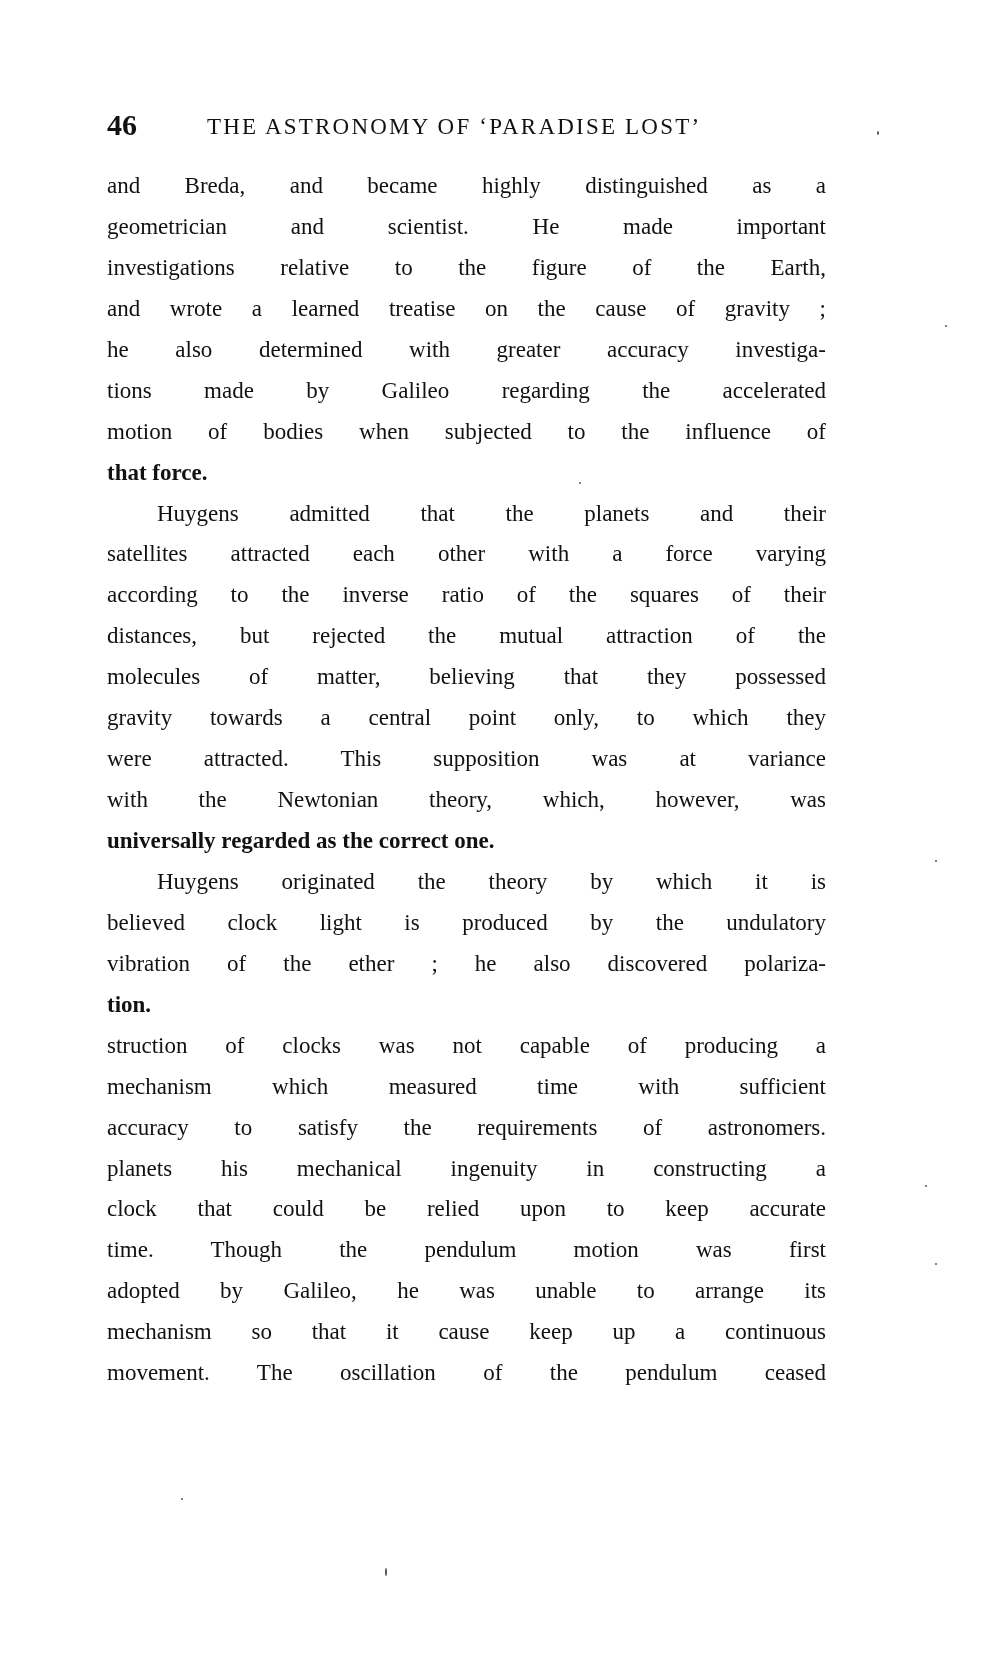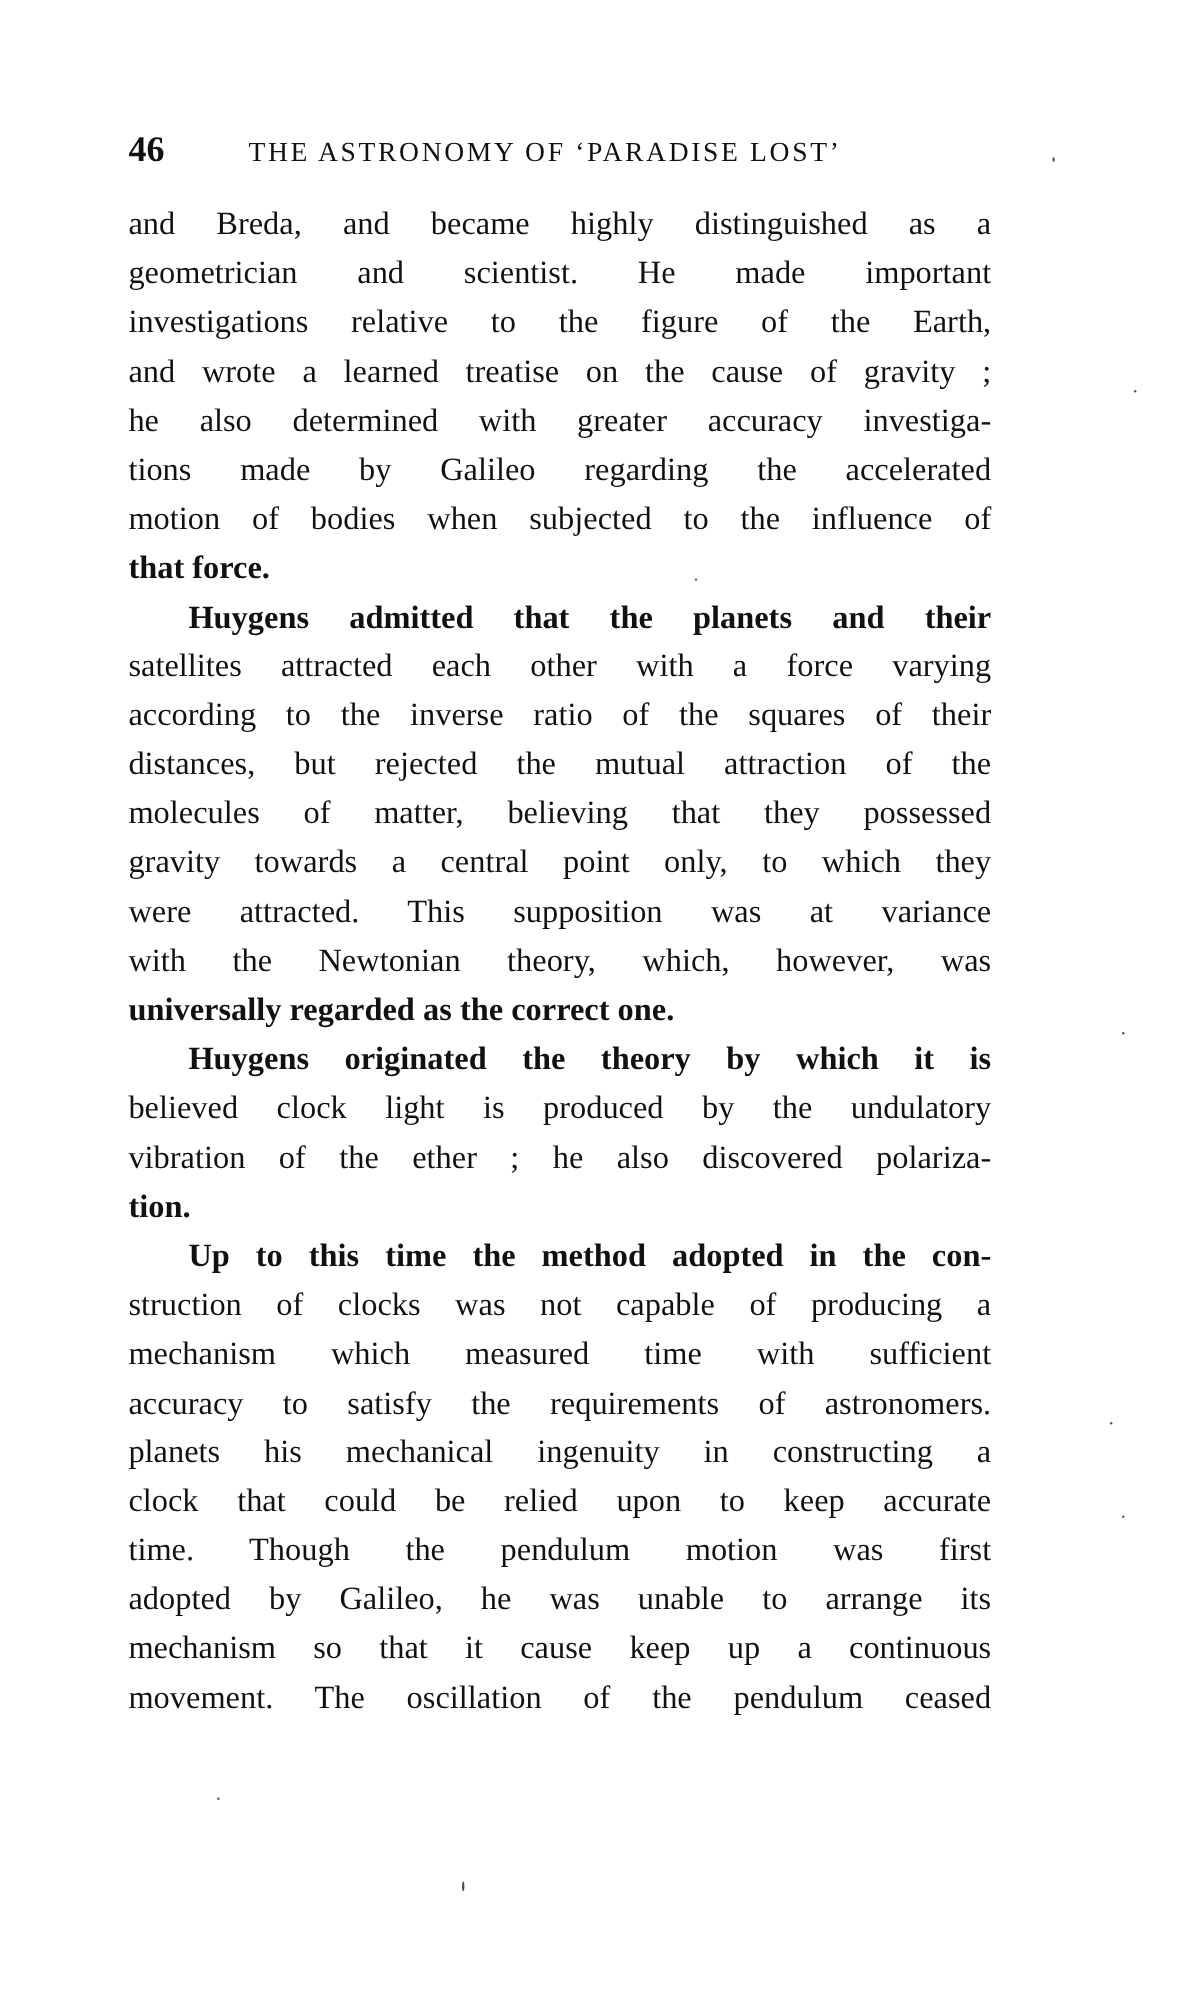--- a/index.html
+++ b/index.html
@@ -50,33 +50,32 @@
       position: absolute;
       left: 107px;
       top: 166px;
       width: 719px;
     }
     .line {
       display: block;
       height: 40.95px;
       line-height: 40.95px;
       font-family: "Liberation Serif", serif;
-      font-size: 27px;
+      font-size: 23px;
       white-space: nowrap;
       text-align: justify;
       text-align-last: justify;
     }
     .line.last {
       text-align: right;
       text-align-last: left;
       font-weight: bold;
     }
     .line.indent {
       padding-left: 50px;
-      font-weight: bold;
     }
     .speck {
       position: absolute;
       background: #555;
       border-radius: 50%;
     }
   </style>
 </head>
 <body>
 
@@ -101,21 +100,20 @@
       <span class="line">distances, but rejected the mutual attraction of the</span>
       <span class="line">molecules of matter, believing that they possessed</span>
       <span class="line">gravity towards a central point only, to which they</span>
       <span class="line">were attracted.  This supposition was at variance</span>
       <span class="line">with the Newtonian theory, which, however, was</span>
       <span class="line last">universally regarded as the correct one.</span>
       <span class="line indent">Huygens originated the theory by which it is</span>
       <span class="line">believed clock light is produced by the undulatory</span>
       <span class="line">vibration of the ether ; he also discovered polariza-</span>
       <span class="line last">tion.</span>
-      <span class="line indent">Up to this time the method adopted in the con-</span>
       <span class="line">struction of clocks was not capable of producing a</span>
       <span class="line">mechanism which measured time with sufficient</span>
       <span class="line">accuracy to satisfy the requirements of astronomers.</span>
       <span class="line">planets his mechanical ingenuity in constructing a</span>
       <span class="line">clock that could be relied upon to keep accurate</span>
       <span class="line">time.  Though the pendulum motion was first</span>
       <span class="line">adopted by Galileo, he was unable to arrange its</span>
       <span class="line">mechanism so that it cause keep up a continuous</span>
       <span class="line">movement.  The oscillation of the pendulum ceased</span>
     </div>

